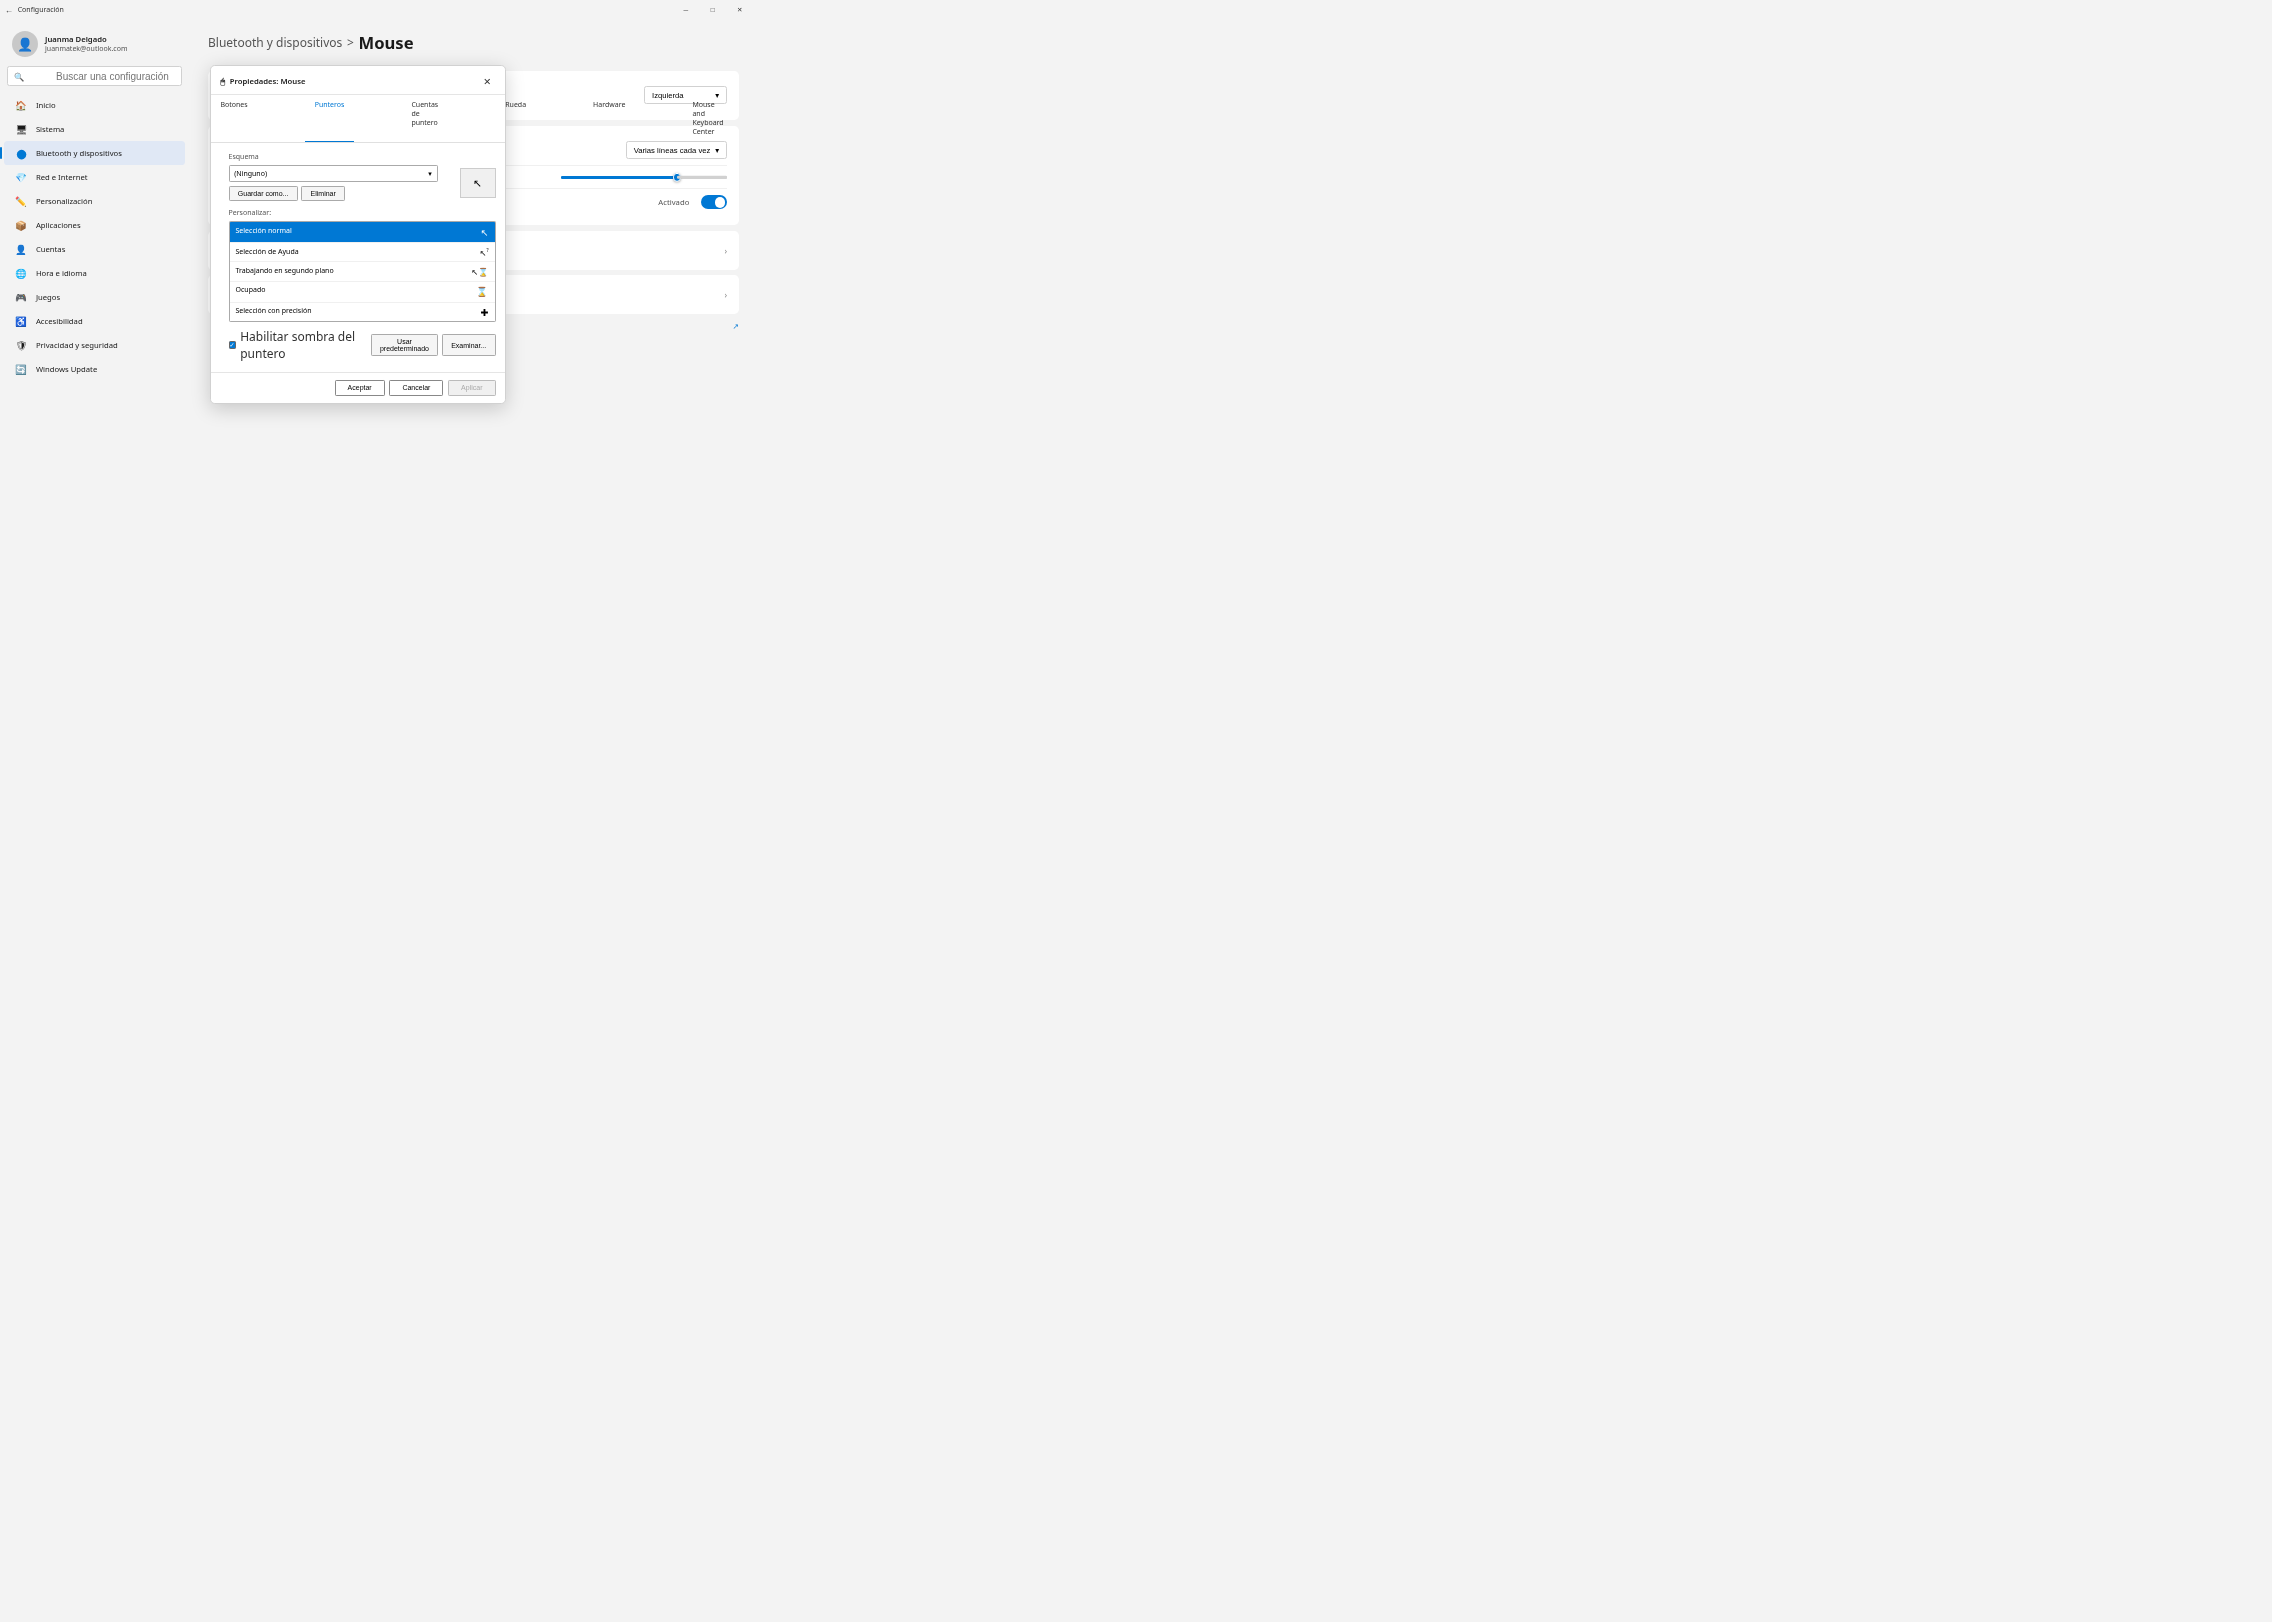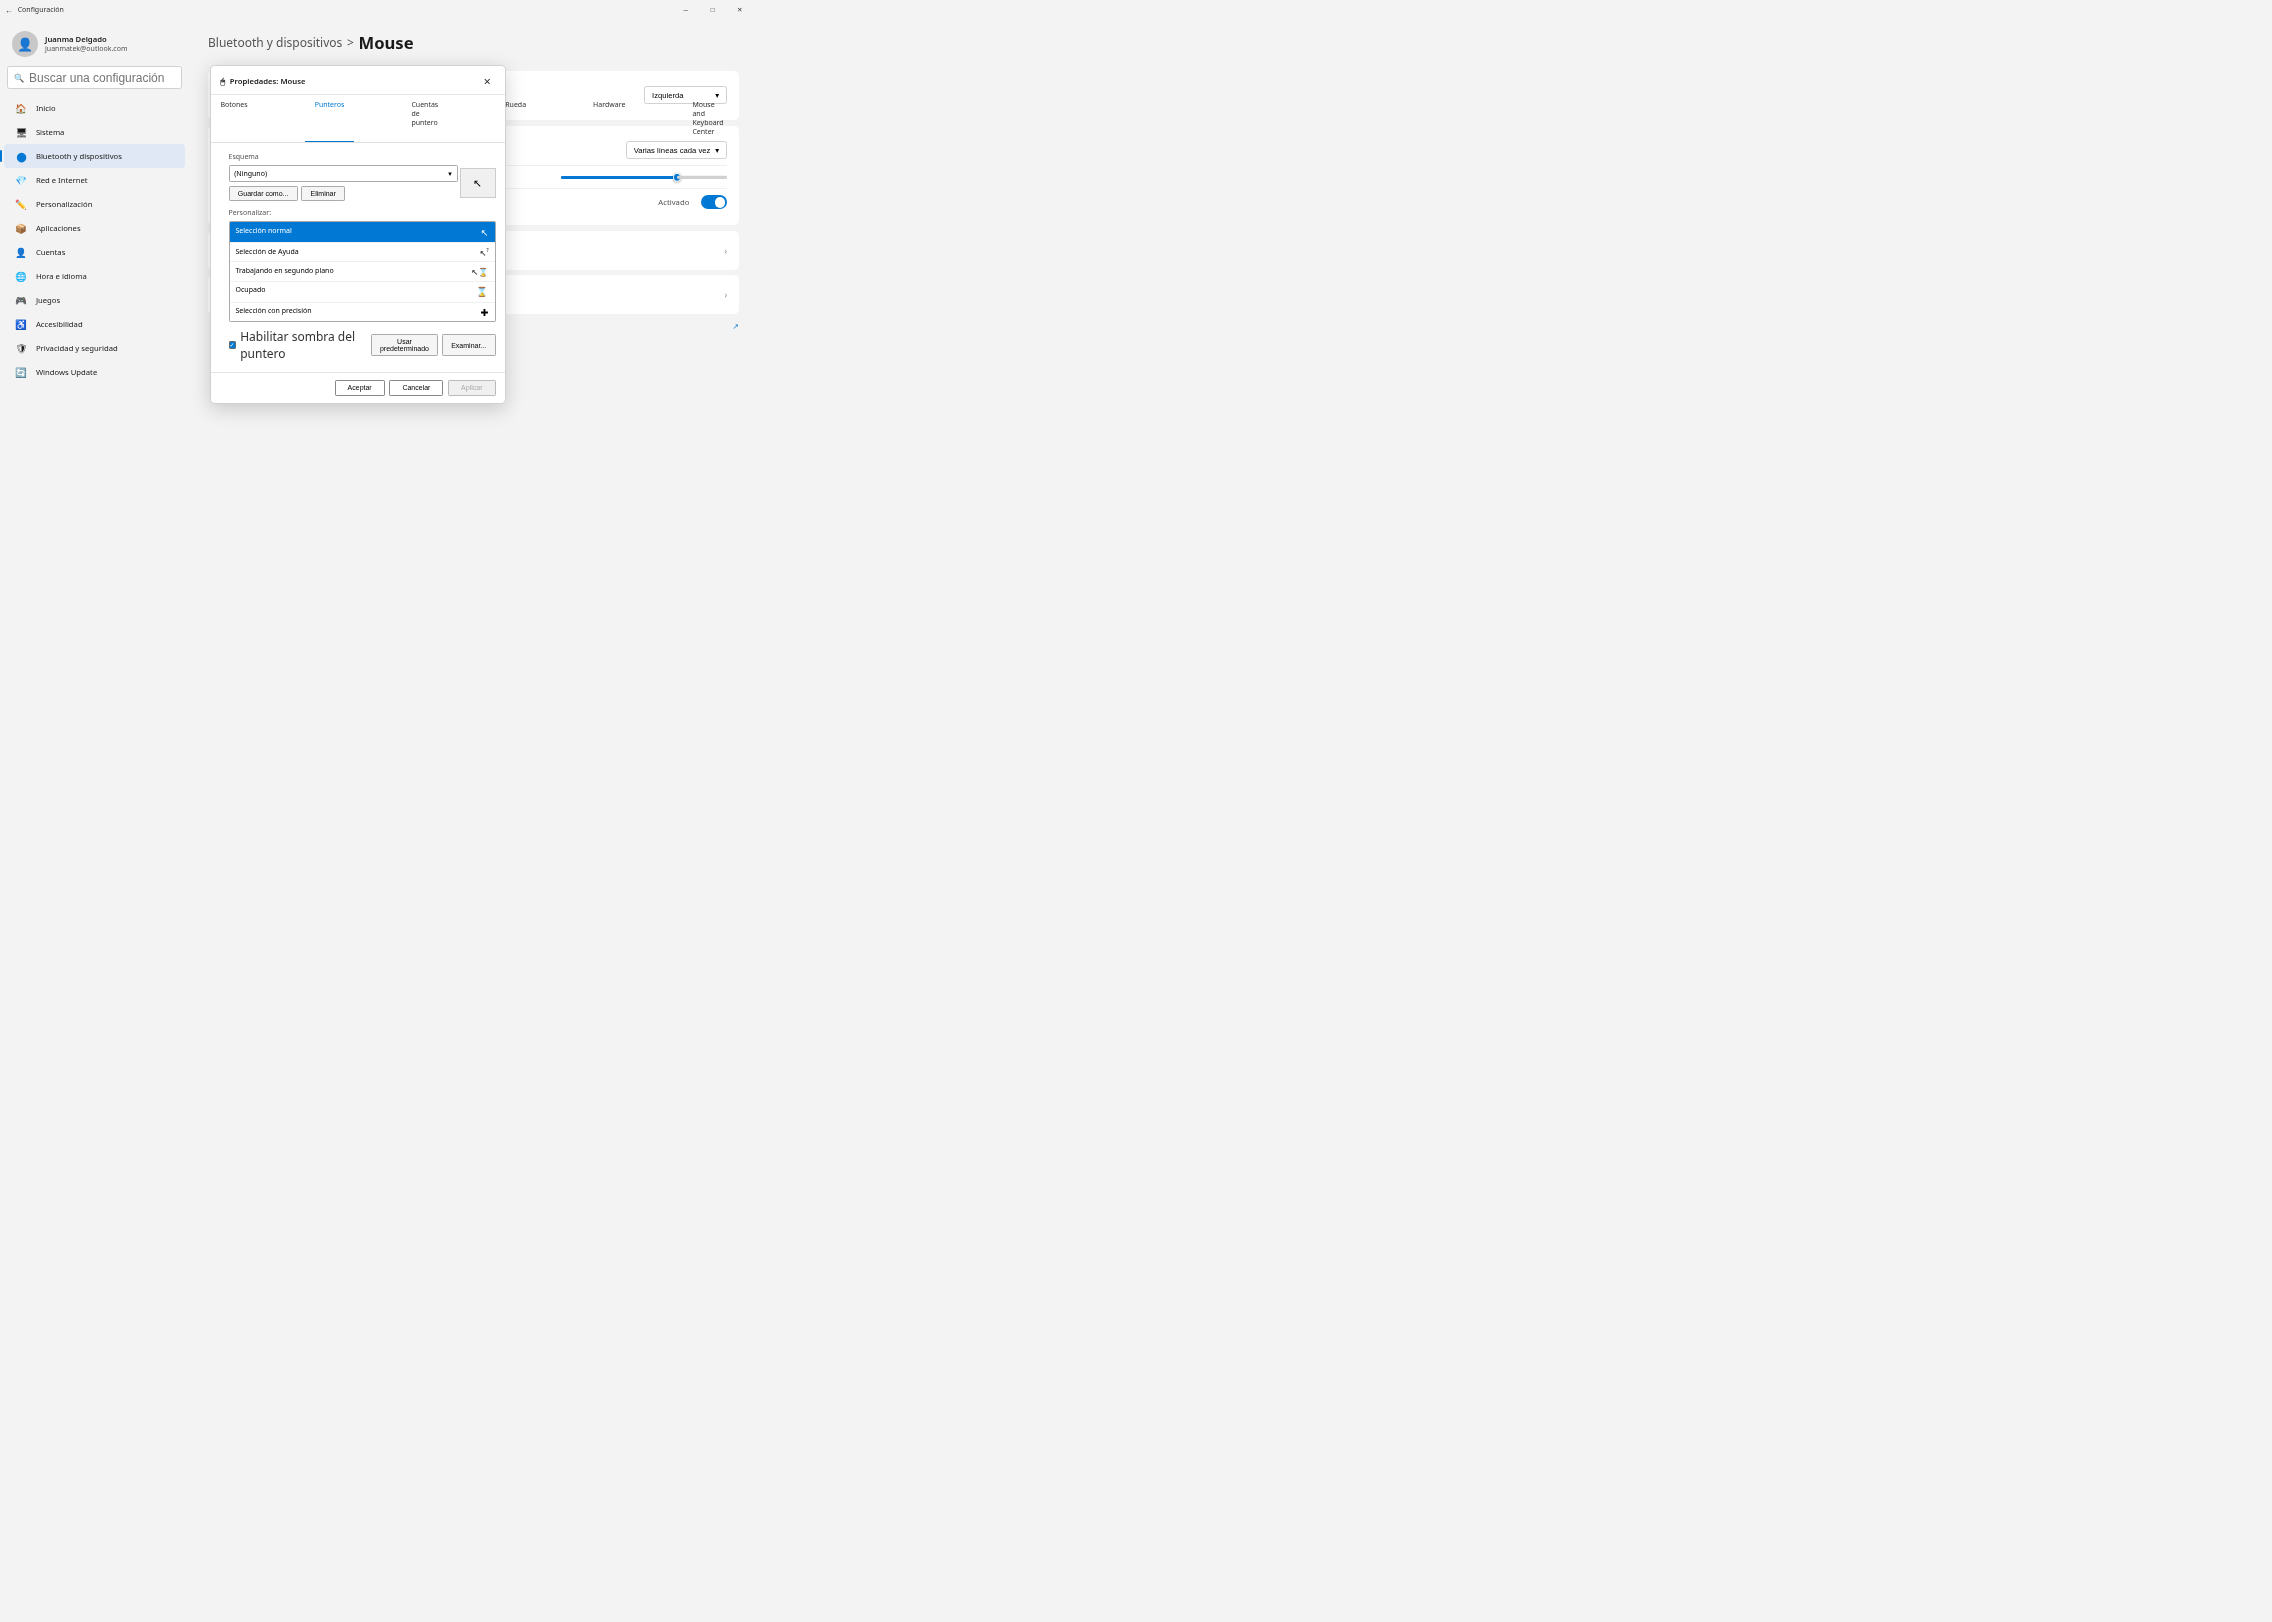--- a/index.html
+++ b/index.html
@@ -90,24 +90,25 @@
       align-items: center;
       background: white;
       border: 0.6px solid #d1d1d1;
       border-radius: 2.4px;
       padding: 3.6px 6px;
       gap: 4.7px;
     }
     .search-box input {
       border: none;
       outline: none;
-      font-size: 12px;
+      font-size: 10px;
       flex: 1;
       background: transparent;
       color: #333;
+      margin-left: 27px;
     }
     .search-icon { color: #555; font-size: 8.3px; }
 
     .nav-item {
       display: flex;
       align-items: center;
       gap: 8.3px;
       padding: 6px 12px;
       cursor: pointer;
       font-size: 7.7px;
@@ -357,21 +358,21 @@
       margin-left: 8px;
     }
 
     .scheme-section {
       margin-bottom: 7px;
     }
     .scheme-label { font-size: 7px; color: #555; margin-bottom: 3.6px; }
     .scheme-row {
       display: flex;
       align-items: center;
-      gap: 2px;
+      gap: 22px;
     }
     .scheme-dropdown {
       flex: 1;
       display: flex;
       align-items: center;
       justify-content: space-between;
       border: 0.6px solid #aaa;
       border-radius: 1.2px;
       padding: 3px 4.7px;
       font-size: 7px;

